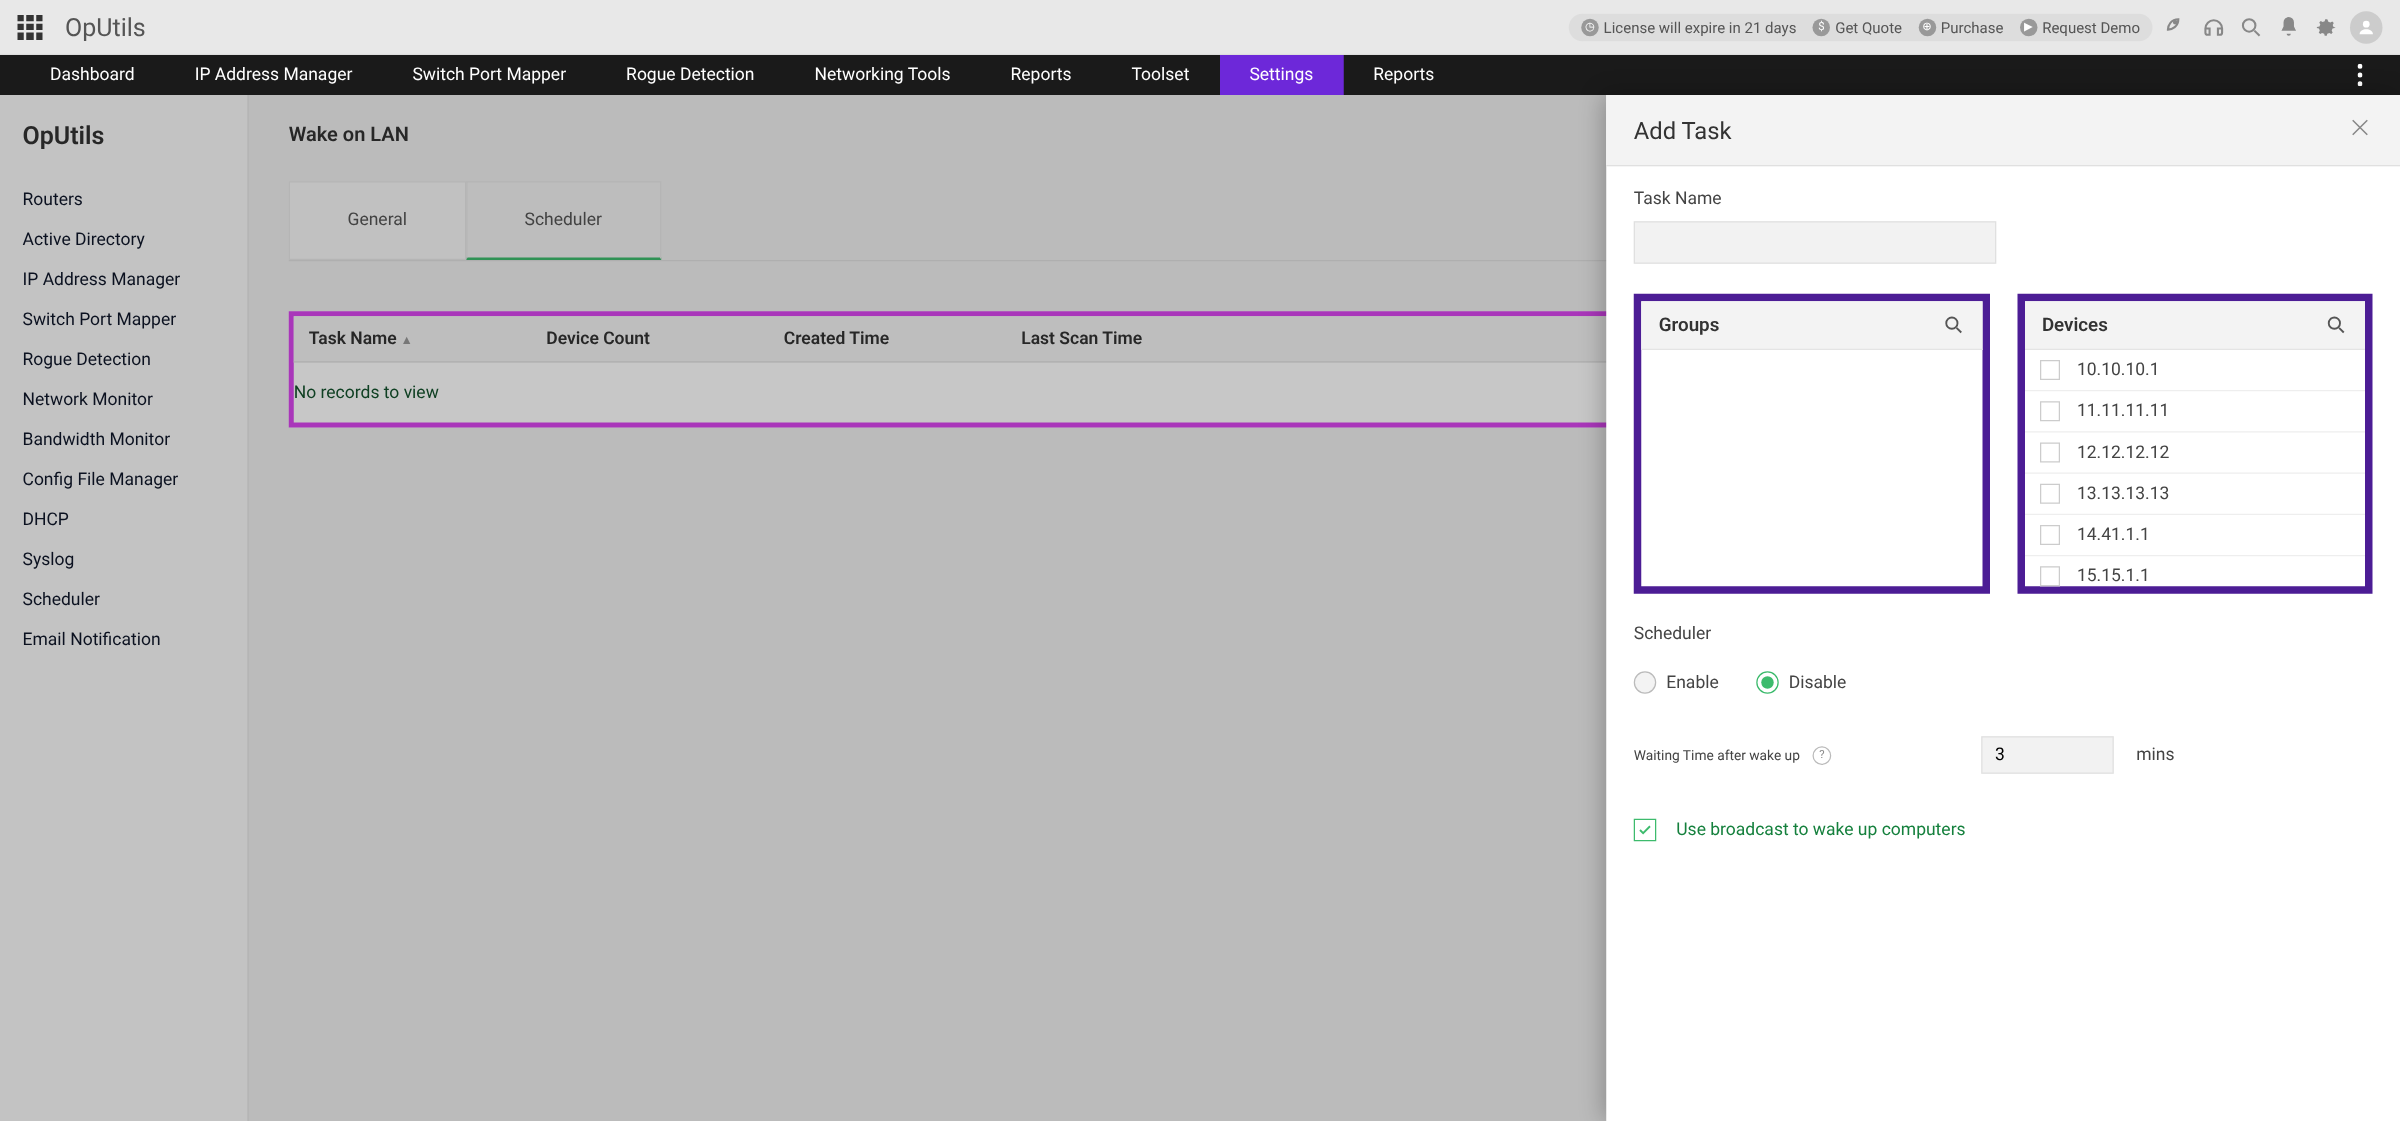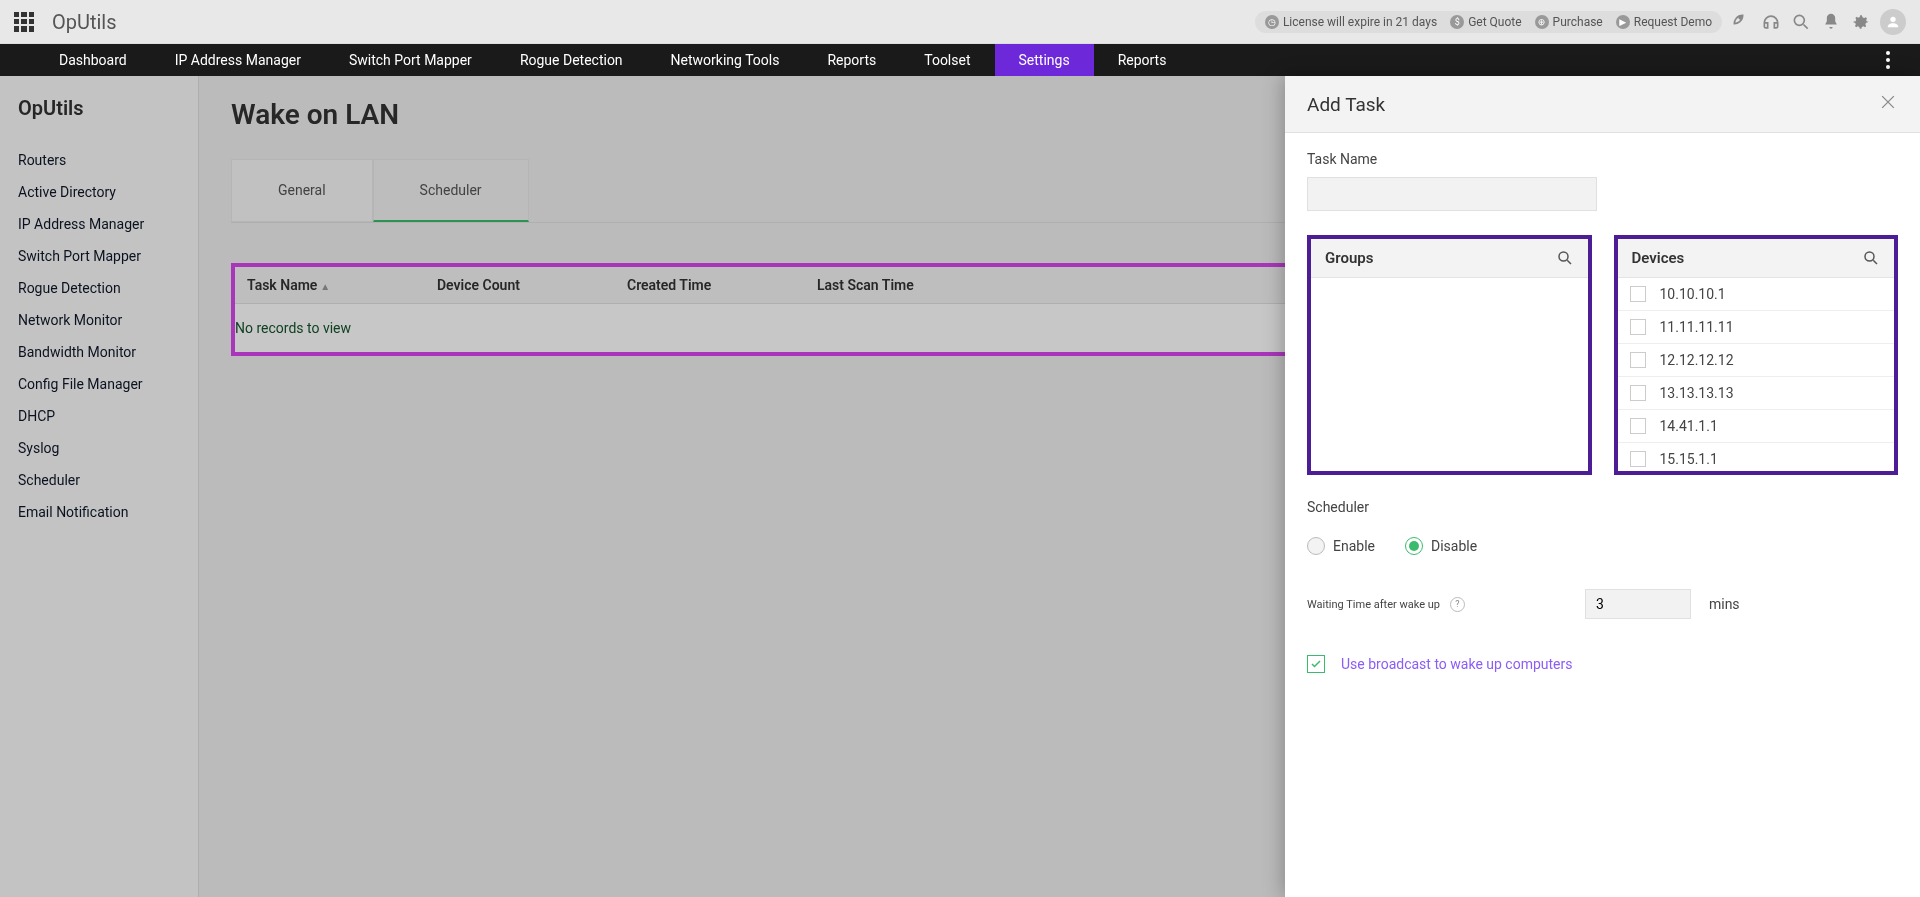--- a/index.html
+++ b/index.html
@@ -11,32 +11,32 @@
 .topbar-right { margin-left: auto; display: flex; align-items: center; gap: 8px; }
 .pill-group { background: #ddd; border-radius: 14px; display: flex; align-items: center; padding: 4px 10px; gap: 6px; font-size: 12px; color: #555; }
 .pill-item { display: flex; align-items: center; gap: 4px; cursor: pointer; }
 .pill-icon { width: 14px; height: 14px; border-radius: 50%; background: #999; display: inline-flex; align-items: center; justify-content: center; font-size: 9px; color: #fff; }
 .pill-sep { width: 1px; height: 14px; background: transparent; }
 .top-icon { width: 22px; height: 22px; color: #888; cursor: pointer; display: flex; align-items: center; justify-content: center; }
 .top-icon svg { width: 20px; height: 20px; }
 .avatar { width: 26px; height: 26px; border-radius: 50%; background: #ccc; display: flex; align-items: center; justify-content: center; cursor: pointer; }
 .avatar svg { width: 16px; height: 16px; color: #fff; }
 
-.navbar { background: #1a1a1a; height: 32px; display: flex; align-items: stretch; padding: 0 24px 0 35px; position: relative; }
+.navbar { background: #1a1a1a; height: 32px; display: flex; align-items: stretch; padding: 0 24px 0 16px; position: relative; }
 .nav-item { color: #fff; font-size: 14px; padding: 0 24px; display: flex; align-items: center; cursor: pointer; }
 .nav-item.active { background: #6d28d9; }
 .nav-more { margin-left: auto; display: flex; align-items: center; padding: 0 6px; cursor: pointer; color: #fff; }
 
 .layout { display: flex; height: calc(897px - 44px - 32px); position: relative; }
 .sidebar { width: 199px; background: #fafafa; border-right: 1px solid #e0e0e0; padding: 20px 0 0 18px; }
 .sidebar-title { font-size: 20px; color: #333; font-weight: 600; margin-bottom: 24px; }
 .sidebar-item { font-size: 14px; color: #0f172a; padding: 8px 0; cursor: pointer; }
 
 .content { flex: 1; background: #f0f0f0; padding: 22px 32px; position: relative; }
-.page-title { font-size: 28px; font-weight: 600; color: #333; margin-bottom: 28px; }
+.page-title { font-size: 16px; font-weight: 600; color: #333; margin-bottom: 28px; }
 .tabs { display: flex; border-bottom: 1px solid #e0e0e0; }
 .tab { padding: 22px 46px; font-size: 14px; color: #555; background: #f8f8f8; cursor: pointer; border: 1px solid #e8e8e8; }
 .tab.active { border-bottom: 2px solid #3dbb6d; background: #f2f2f2; }
 .table-wrap { margin-top: 40px; border: 4px solid #d946ef; background: #fff; }
 .thead { display: flex; background: #f4f4f4; border-bottom: 1px solid #e0e0e0; padding: 10px 0; }
 .th { font-size: 14px; color: #333; font-weight: 600; padding: 0 12px; }
 .th1 { width: 190px; }
 .th2 { width: 190px; }
 .th3 { width: 190px; }
 .th4 { width: 190px; }
@@ -45,38 +45,38 @@
 
 .panel { position: fixed; right: 0; top: 76px; bottom: 0; width: 635px; background: #fff; box-shadow: -3px 0 18px rgba(0,0,0,0.25); display: flex; flex-direction: column; z-index: 10; }
 .panel-header { background: #f3f3f3; padding: 16px 22px; display: flex; align-items: flex-end; border-bottom: 1px solid #e0e0e0; }
 .panel-title { font-size: 19px; color: #333; font-weight: 400; }
 .panel-close { margin-left: auto; cursor: pointer; color: #888; }
 .panel-close svg { width: 20px; height: 20px; }
 .panel-body { padding: 18px 22px; overflow-y: auto; flex: 1; }
 .field-label { font-size: 14px; color: #444; margin-bottom: 10px; }
 .text-input { width: 290px; height: 34px; background: #f2f2f2; border: 1px solid #e0e0e0; padding: 0 10px; font-size: 14px; }
 .two-col { display: flex; gap: 22px; margin-top: 24px; }
-.list-box { flex: 1; border: 4px solid #4c1d95; background: #fff; height: 240px; display: flex; flex-direction: column; }
+.list-box { flex: 1; border: 6px solid #4c1d95; background: #fff; height: 240px; display: flex; flex-direction: column; }
 .list-header { background: #f3f3f3; padding: 10px 14px; display: flex; align-items: center; justify-content: space-between; font-size: 15px; font-weight: 600; color: #333; border-bottom: 1px solid #e4e4e4; }
 .list-header svg { width: 18px; height: 18px; color: #555; cursor: pointer; }
 .list-items { flex: 1; overflow-y: auto; }
 .list-row { display: flex; align-items: center; padding: 8px 12px; border-bottom: 1px solid #eee; font-size: 14px; color: #444; }
 .chk { width: 16px; height: 16px; border: 1px solid #ccc; margin-right: 14px; cursor: pointer; background: #fff; }
 .section-label { font-size: 14px; color: #444; margin-top: 24px; }
 .radio-row { display: flex; gap: 30px; margin-top: 22px; align-items: center; }
 .radio-item { display: flex; align-items: center; gap: 8px; cursor: pointer; font-size: 14px; color: #444; }
 .radio-outer { width: 18px; height: 18px; border-radius: 50%; border: 1px solid #bbb; display: flex; align-items: center; justify-content: center; background: #f3f3f3; }
 .radio-outer.sel { border-color: #3dbb6d; background: #fff; }
 .radio-inner { width: 10px; height: 10px; border-radius: 50%; background: #3dbb6d; }
 .waiting-row { display: flex; align-items: center; margin-top: 34px; gap: 10px; }
 .waiting-label { font-size: 11px; color: #444; }
 .help-icon { width: 15px; height: 15px; border-radius: 50%; border: 1px solid #bbb; font-size: 9px; color: #888; display: inline-flex; align-items: center; justify-content: center; cursor: pointer; }
 .num-input { width: 106px; height: 30px; background: #f2f2f2; border: 1px solid #e0e0e0; padding: 0 10px; font-size: 14px; margin-left: auto; margin-right: 0; }
 .mins { font-size: 14px; color: #444; margin-left: 8px; }
-.check-row { display: flex; align-items: center; gap: 16px; margin-top: 36px; font-size: 14px; color: #8b5cf6; }
+.check-row { display: flex; align-items: center; gap: 16px; margin-top: 36px; font-size: 14px; color: #15803d; }
 .chk-green { width: 18px; height: 18px; border: 1px solid #3dbb6d; display: flex; align-items: center; justify-content: center; cursor: pointer; }
 .chk-green svg { width: 12px; height: 12px; color: #3dbb6d; }
 
 .chat-fab { position: fixed; right: 0; bottom: 10px; width: 52px; height: 34px; background: #3dbb6d; display: flex; align-items: center; justify-content: center; cursor: pointer; border-top-left-radius: 4px; border-bottom-left-radius: 4px; }
 .chat-fab svg { width: 22px; height: 22px; color: #fff; }
 
 .layout-overlay { position: absolute; inset: 0; background: rgba(0,0,0,0.22); z-index: 5; }
 </style>
 </head>
 <body>

